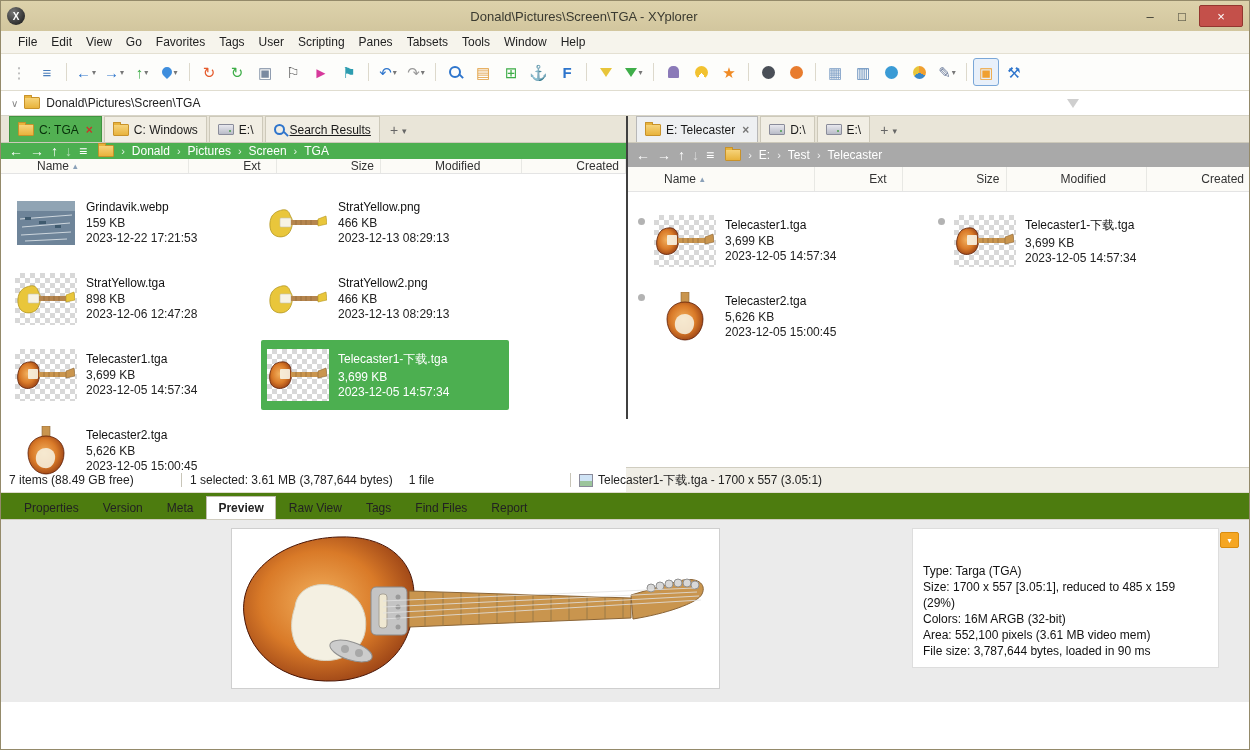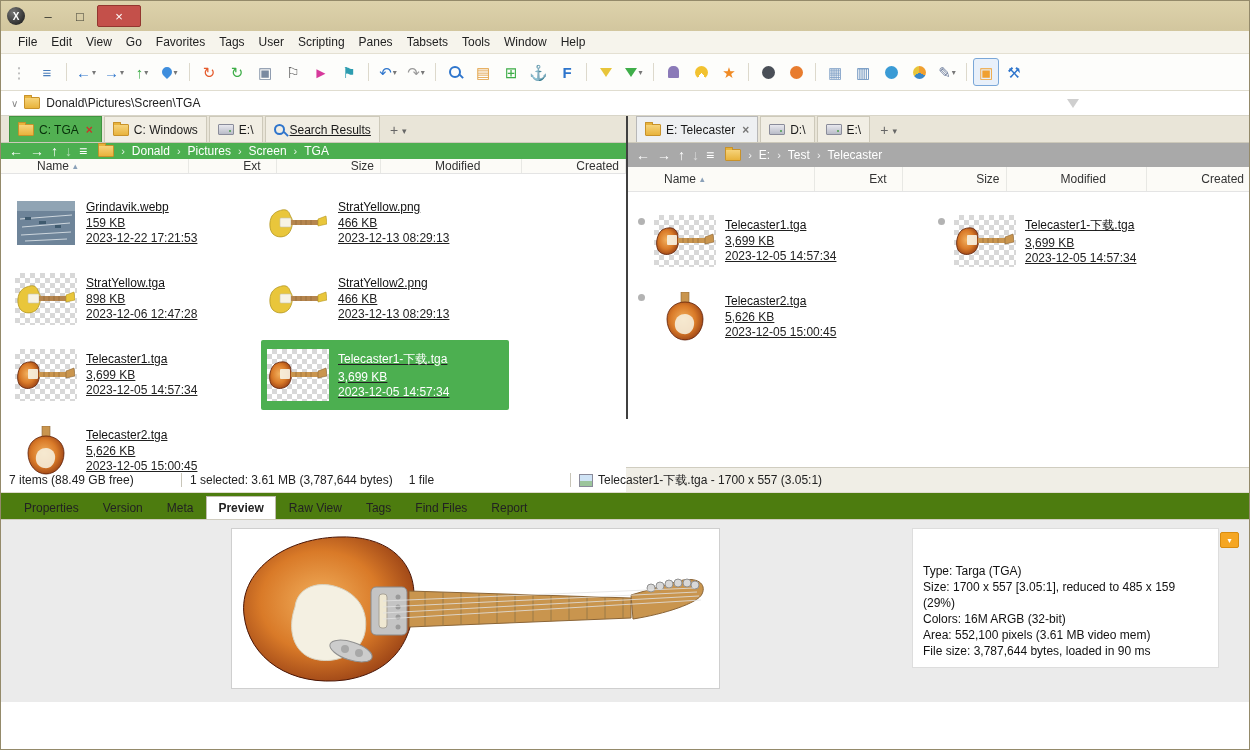--- a/index.html
+++ b/index.html
@@ -76,21 +76,21 @@
   .hcell{height:100%;display:flex;align-items:center;border-right:1px solid #e8e8e4;padding:0 6px;box-sizing:border-box;}
   .hc0{width:222px;padding-left:36px;}
   .hc1{width:46px;}
   .hc2{width:66px;justify-content:flex-end;}
   .hc3{width:112px;}
   .hc4{flex:1;}
   .sortarrow{color:#8aa0b8;font-size:9px;margin-left:4px;}
 
   .filegrid{flex:1;background:#fff;display:grid;grid-template-columns:252px 252px;grid-auto-rows:76px;padding:14px 0 0 8px;}
   .pane.right .filegrid{grid-template-columns:300px 300px;padding-left:4px;}
-  .tile{display:flex;align-items:center;gap:9px;padding:4px 6px;width:248px;height:70px;box-sizing:border-box;border-radius:2px;text-decoration:underline;}
+  .tile{display:flex;align-items:center;gap:9px;padding:4px 6px;width:248px;height:70px;box-sizing:border-box;border-radius:2px;}
   .pane.right .tile{width:294px;}
   .tagdot{width:7px;height:7px;border-radius:50%;background:#b3b3b3;align-self:flex-start;margin-top:8px;flex:none;}
   .thumb{width:62px;height:52px;flex:none;display:flex;align-items:center;justify-content:center;background:#fff;}
   .checker{background-image:linear-gradient(45deg,#d8d8d8 25%,transparent 25%,transparent 75%,#d8d8d8 75%),linear-gradient(45deg,#d8d8d8 25%,#fff 25%,#fff 75%,#d8d8d8 75%);background-size:10px 10px;background-position:0 0,5px 5px;}
   .meta{min-width:0;}
   .fname{color:#111;margin-bottom:2px;white-space:nowrap;}
   .fsize,.fdate{color:#222;line-height:15px;white-space:nowrap;}
   .tile.selected{background:#4caf50;}
   .tile.selected .fname,.tile.selected .fsize,.tile.selected .fdate{color:#fff;}
 
@@ -125,20 +125,21 @@
     <clipPath id="neckclip">
         <polygon points="176,60 398,67 398,87 176,96"></polygon>
       </clipPath>
   </defs>
 </svg>
 
 <div class="window">
 
   <div class="titlebar">
     <span class="logo">X</span>
+    <span class="title">Donald\Pictures\Screen\TGA - XYplorer</span>
     <span class="winbtns">
       <span class="winbtn">–</span>
       <span class="winbtn">□</span>
       <span class="winbtn close">×</span>
     </span>
   </div>
 
   <div class="menubar">
       <span class="menu-item">File</span>
       <span class="menu-item">Edit</span>

